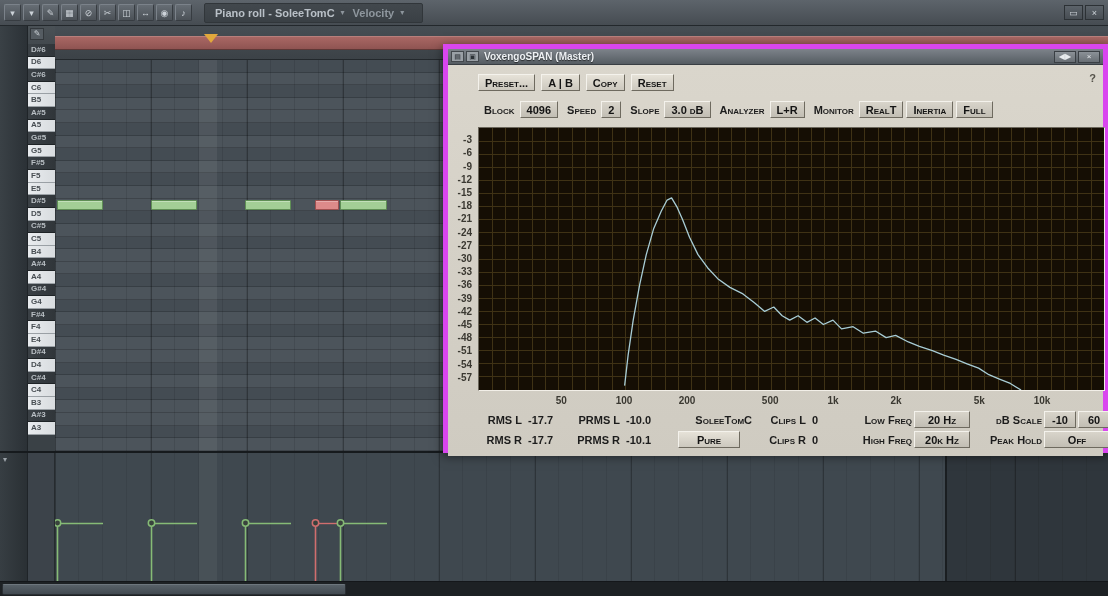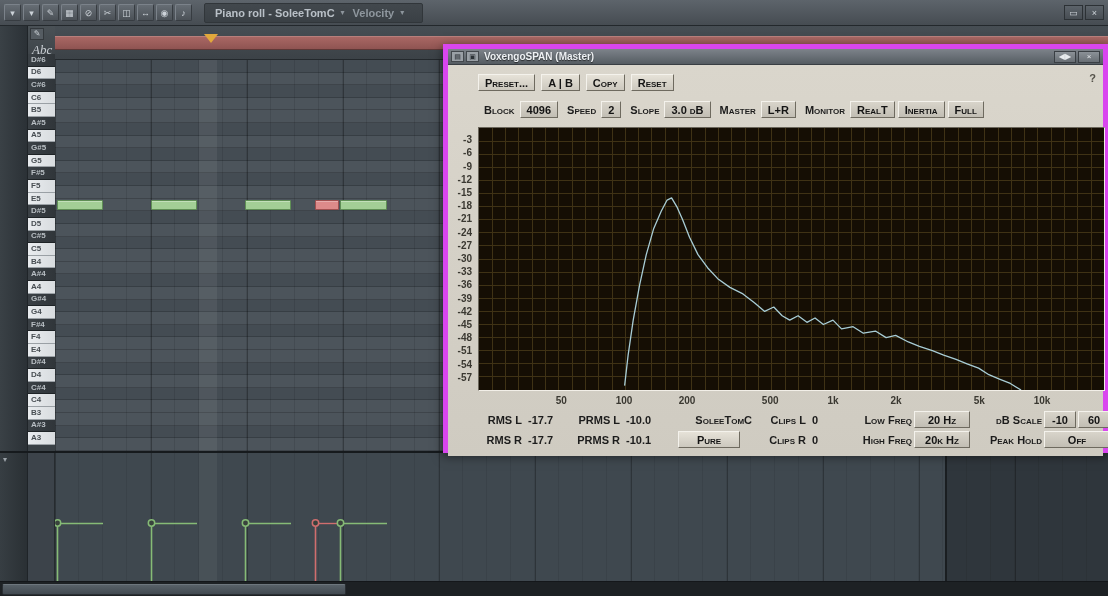--- a/index.html
+++ b/index.html
@@ -18,21 +18,21 @@
   #tb-spacer{flex:1;}
   .win-btn{width:19px;height:15px;border:1px solid #2c3135;background:linear-gradient(#5c636a,#474d53);color:#cfd5da;font-size:9px;display:flex;align-items:center;justify-content:center;margin-left:2px;}
 
   
   #piano{position:absolute;left:0;top:26px;width:1108px;height:425px;z-index:1;}
   #pr-left{position:absolute;left:0;top:0;width:28px;height:425px;background:linear-gradient(90deg,#3a4146,#2b3136);border-right:1px solid #1f2428;}
   #pr-keycol{position:absolute;left:28px;top:0;width:27px;height:425px;background:#3a4146;}
   #pr-corner{position:absolute;left:0;top:0;width:27px;height:34px;background:linear-gradient(#4a5156,#3d4348);border-bottom:1px solid #24292d;}
   #pr-corner-tool{position:absolute;left:2px;top:2px;width:14px;height:12px;background:#555c62;border:1px solid #33383c;color:#c6ccd1;font-size:8px;line-height:10px;text-align:center;}
   #pr-abc{position:absolute;left:0;bottom:1px;width:100%;color:#c8cdd2;font-family:"Liberation Serif",serif;font-style:italic;font-size:13px;padding-left:4px;margin-top:17px;}
-  #pr-keys{position:absolute;left:0;top:28px;width:37px;height:391px;display:flex;flex-direction:column;}
+  #pr-keys{position:absolute;left:0;top:18px;width:37px;height:391px;display:flex;flex-direction:column;}
   .key-row{flex:1;background:linear-gradient(90deg,#e9ecef,#d2d6d9);border-bottom:1px solid #9aa0a5;display:flex;align-items:center;}
   .key-row.black{background:linear-gradient(90deg,#3b4146,#2c3135);border-bottom:1px solid #1e2326;}
   .key-label{font-size:8px;color:#474d52;padding-left:3px;font-weight:bold;line-height:1;}
   .key-row.black .key-label{color:#b9bfc4;}
   #pr-grid{position:absolute;left:55px;top:0;width:1053px;height:425px;}
   #pr-ruler{position:absolute;left:0;top:0;width:100%;height:34px;background:linear-gradient(#474e54,#3c4247);border-bottom:1px solid #23282c;}
   #pr-loopbar{position:absolute;left:0;top:10px;width:100%;height:14px;background:linear-gradient(#a96764,#8f5452);border-top:1px solid #b87f7c;border-bottom:1px solid #5e3836;}
   #pr-marker{position:absolute;top:8px;width:0;height:0;border-left:7px solid transparent;border-right:7px solid transparent;border-top:9px solid #e2a83c;z-index:3;}
   #pr-rows{position:absolute;left:0;top:34px;width:100%;height:391px;display:flex;flex-direction:column;}
   .grid-row{flex:1;background:#4c545b;border-bottom:1px solid rgba(0,0,0,0.18);}
@@ -295,21 +295,21 @@
           <div class="sbtn">Reset</div>
         </div>
       <div id="span-help">?</div>
       <div id="span-controls">
           <span class="ctl-label">Block</span>
           <div class="sbtn sbtn-val">4096</div>
           <span class="ctl-label">Speed</span>
           <div class="sbtn sbtn-val">2</div>
           <span class="ctl-label">Slope</span>
           <div class="sbtn sbtn-val">3.0 dB</div>
-          <span class="ctl-label">Master</span>
+          <span class="ctl-label">Analyzer</span>
           <div class="sbtn sbtn-val">L+R</div>
           <span class="ctl-label">Monitor</span>
           <div class="sbtn sbtn-val">RealT</div>
           <div class="sbtn sbtn-val">Inertia</div>
           <div class="sbtn sbtn-val">Full</div>
         </div>
 
       <div id="span-display">
         <svg id="spectrum-svg" viewBox="0 0 627 264" preserveAspectRatio="none">
             <rect x="0" y="0" width="627" height="264" fill="#150e04"></rect>

